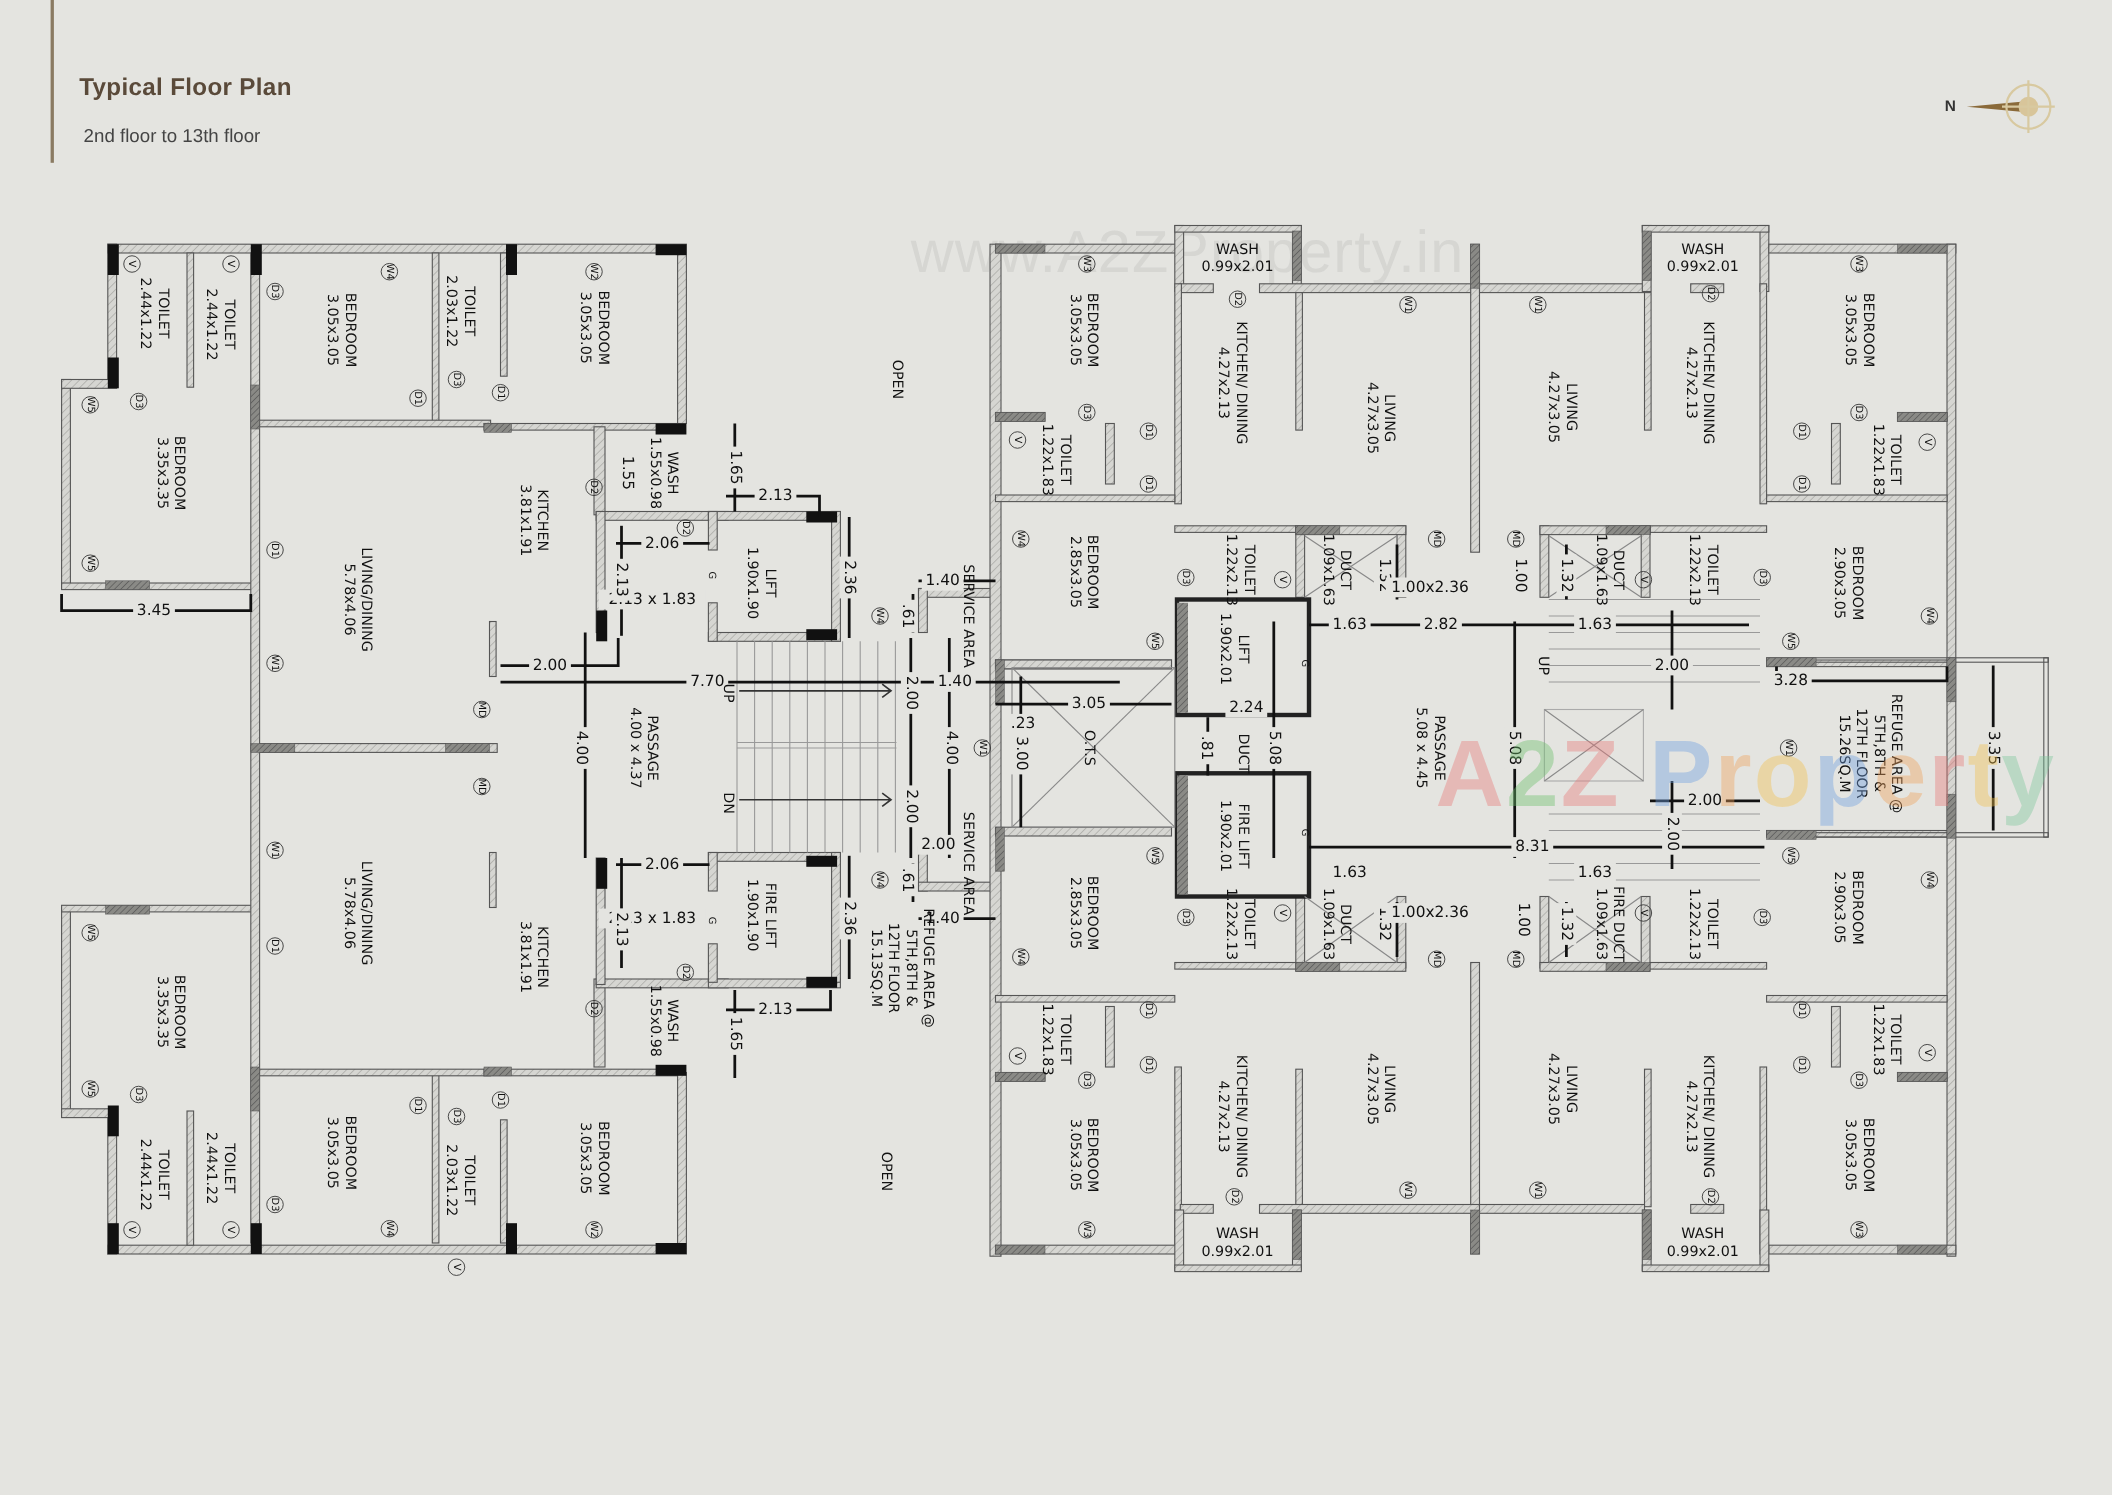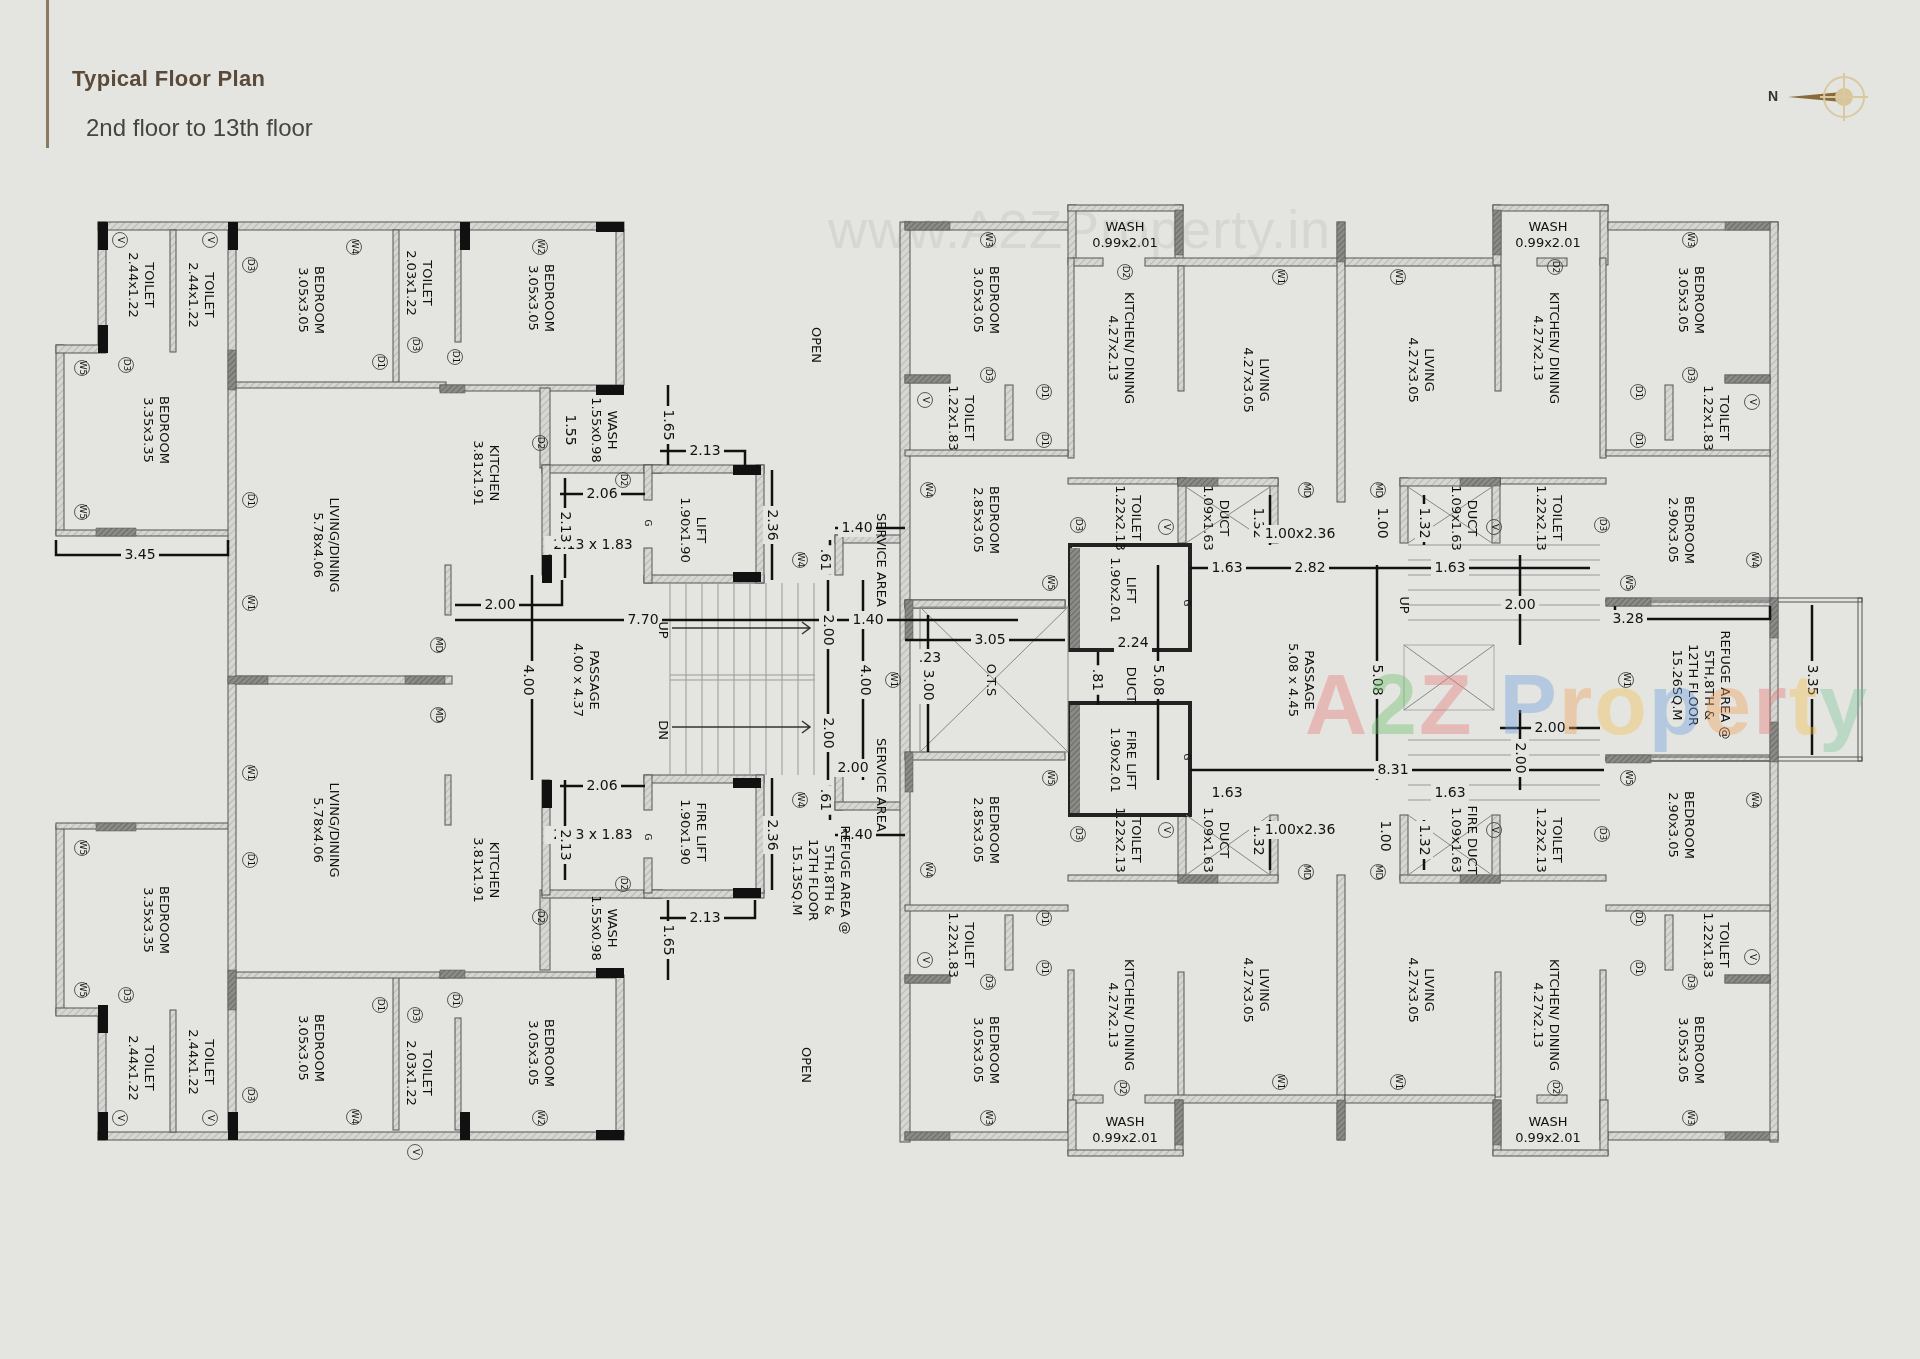--- a/index.html
+++ b/index.html
@@ -1,19 +1,19 @@
 <!DOCTYPE html>
 <html><head>
 <meta charset="utf-8">
 <style>
   html,body{margin:0;padding:0;}
   body{width:1920px;height:1359px;background:#e4e4e0;position:relative;overflow:hidden;font-family:"DejaVu Sans",sans-serif;}
   .accent-bar{position:absolute;left:46px;top:0;width:3px;height:148px;background:#8a7a62;}
   .title{position:absolute;left:72px;top:66px;font-family:"Liberation Sans",sans-serif;font-weight:bold;font-size:22px;color:#5a4a3a;letter-spacing:0.3px;}
-  .subtitle{position:absolute;left:76px;top:114px;font-family:"Liberation Sans",sans-serif;font-size:24px;color:#444;margin-left:10px;}
+  .subtitle{position:absolute;left:76px;top:114px;font-family:"Liberation Sans",sans-serif;font-size:17px;color:#444;}
   .compass{position:absolute;left:1768px;top:70px;width:110px;height:60px;}
   .compass-n{position:absolute;left:0;top:18px;font-family:"Liberation Sans",sans-serif;font-weight:bold;font-size:14px;color:#333;}
   .plan{position:absolute;left:0;top:0;}
   .wm{position:absolute;font-family:"Liberation Sans",sans-serif;pointer-events:none;}
   .wm-url{left:828px;top:198px;font-size:54px;color:rgba(150,150,150,0.18);letter-spacing:1px;}
   .wm-logo{left:1305px;top:655px;font-size:86px;font-weight:bold;letter-spacing:2px;}
   .wm-logo span{opacity:0.4;}
   svg text{font-family:"DejaVu Sans",sans-serif;fill:#111;}
   .rl{font-size:13px;}
   .dim{font-size:14px;}

